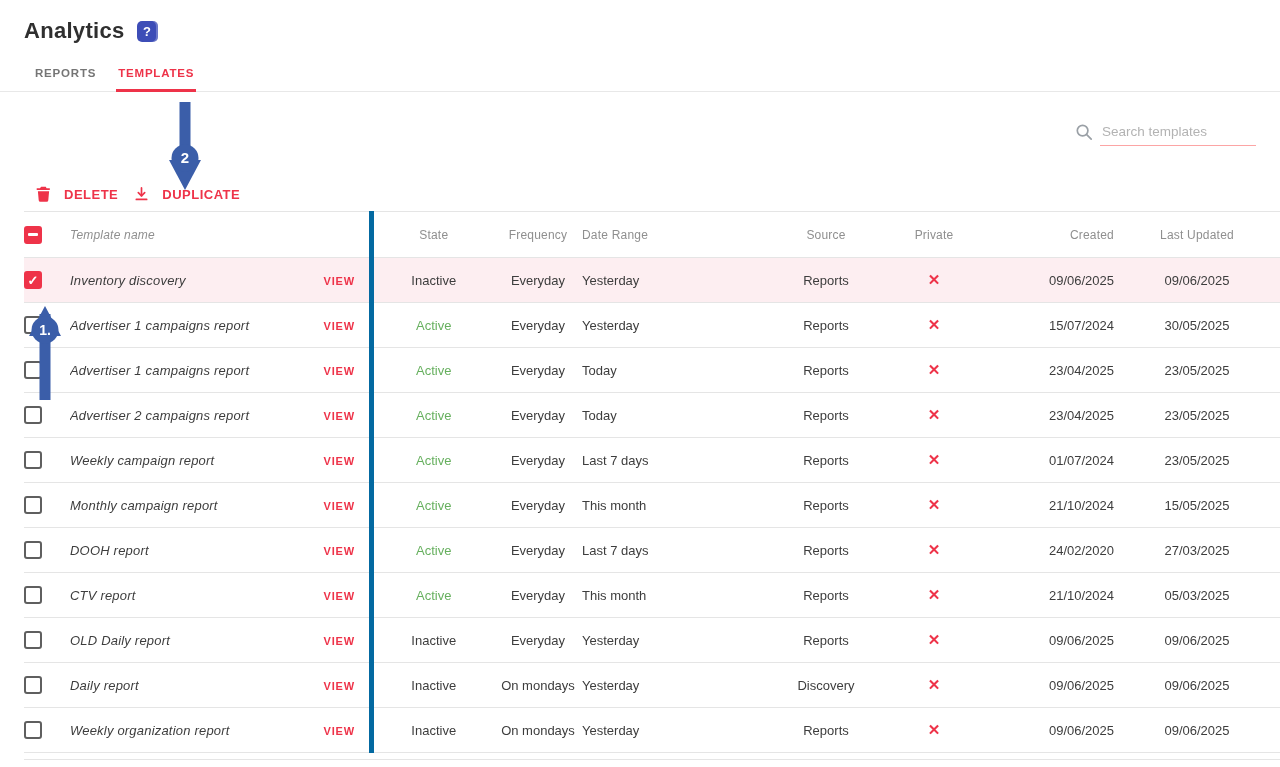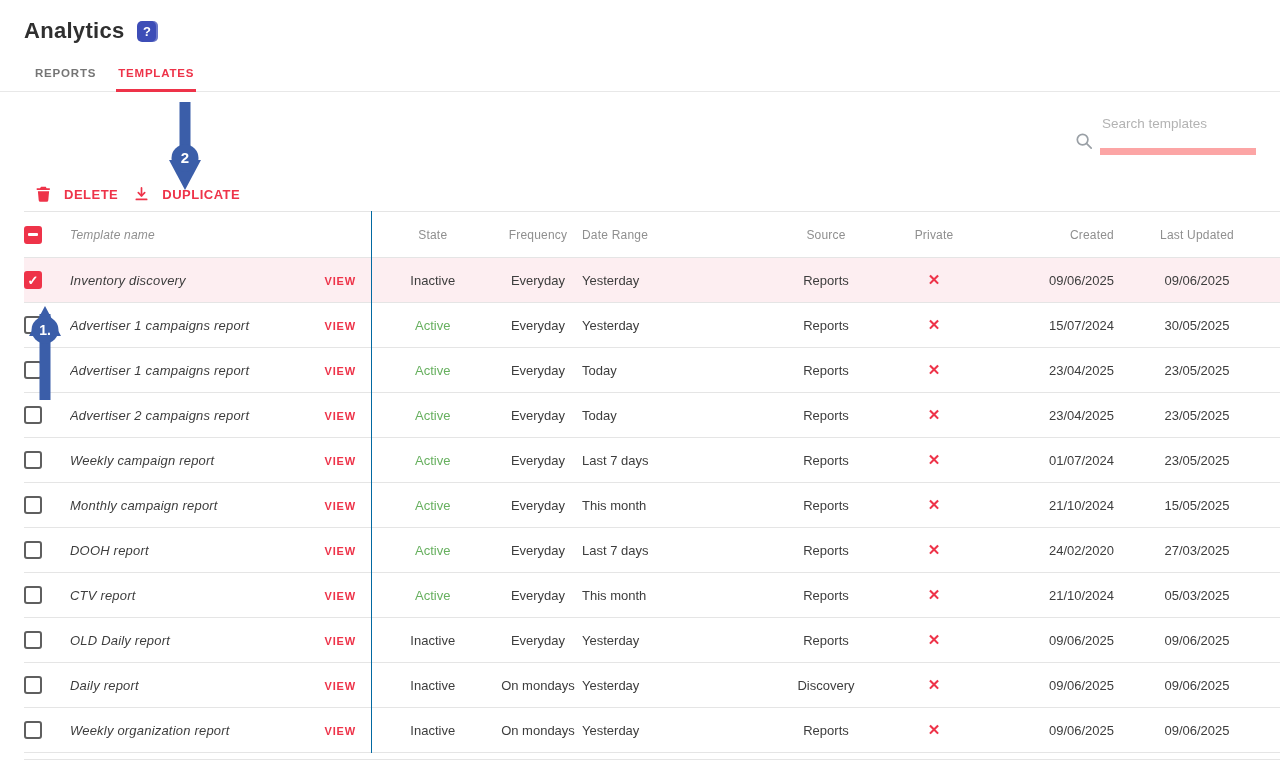--- a/index.html
+++ b/index.html
@@ -31,22 +31,22 @@
     padding:9px 2px 12px; cursor:pointer; position:relative; background:none; border:none;
     font-family:inherit;
   }
   .tab.active { color:var(--accent-red); }
   .tab.active::after { content:""; position:absolute; left:0; right:0; bottom:-1px; height:3px; background:var(--accent-red); }
   
   .toolbar { display:flex; justify-content:flex-end; align-items:center; gap:22px; padding:26px 24px 0 0; height:56px; }
   .search { display:flex; align-items:flex-end; gap:6px; }
   .search svg { margin-bottom:4px; }
   .search input {
-    border:none; border-bottom:7px solid #fca5a5; outline:none; width:156px;
-    font-size:13.5px; padding:4px 2px 17px; font-family:inherit; color:#1d4ed8;
+    border:none; border-bottom:1px solid #fca5a5; outline:none; width:156px;
+    font-size:13.5px; padding:4px 2px 6px; font-family:inherit; color:#1d4ed8;
   }
   .search input::placeholder { color:#b3b3b3; }
   .btn-new {
     background:var(--accent-red); color:#fff; border:none; border-radius:3px;
     font-size:11.5px; font-weight:700; letter-spacing:.7px; padding:10px 14px;
     cursor:pointer; font-family:inherit; box-shadow:0 1px 3px rgba(0,0,0,.25);
   }
   
   .actions { display:flex; gap:16px; margin:38px 0 0 36px; }
   .action {
@@ -55,21 +55,21 @@
     cursor:pointer; font-family:inherit;
   }
   
   .tpl-table { table-layout:fixed; width:1256px; margin:9px 0 0 24px; border-collapse:collapse; }
   .tpl-table tr { border-bottom:1px solid #e5e5e5; }
   .tpl-table thead tr { border-top:1px solid #e5e5e5; }
   .tpl-table th, .tpl-table td { height:45px; padding:0; font-size:13px; color:#3d3d3d; overflow:hidden; white-space:nowrap; }
   .tpl-table thead th { height:46px; font-size:12px; font-weight:400; color:#8f8f8f; letter-spacing:.2px; }
   .c-check   { text-align:left; padding-left:12px; }
   .c-name    { text-align:left; font-size:13.5px; letter-spacing:.2px;font-style:italic; }
-  .c-view    { text-align:center; border-right:1px solid #0369a1; }
+  .c-view    { text-align:center; border-right:5px solid #0369a1; }
   .c-state, .c-freq, .c-source, .c-private { text-align:center; }
   .c-range   { text-align:left; padding-left:57px; }
   .c-created { text-align:right; padding-right:16px; }
   .c-updated { text-align:center; padding-right:52px; }
   tr.selected td { background:var(--selected-row-bg); }
   .view-link { color:var(--accent-red); font-size:11px; font-weight:700; letter-spacing:.8px; cursor:pointer; }
   .state.active { color:var(--active-green); }
   .x-mark { color:var(--accent-red); font-size:15px; font-weight:700; }
   .checkbox {
     width:18px; height:18px; border:2px solid #5f5f5f; border-radius:3px; background:#fff;

